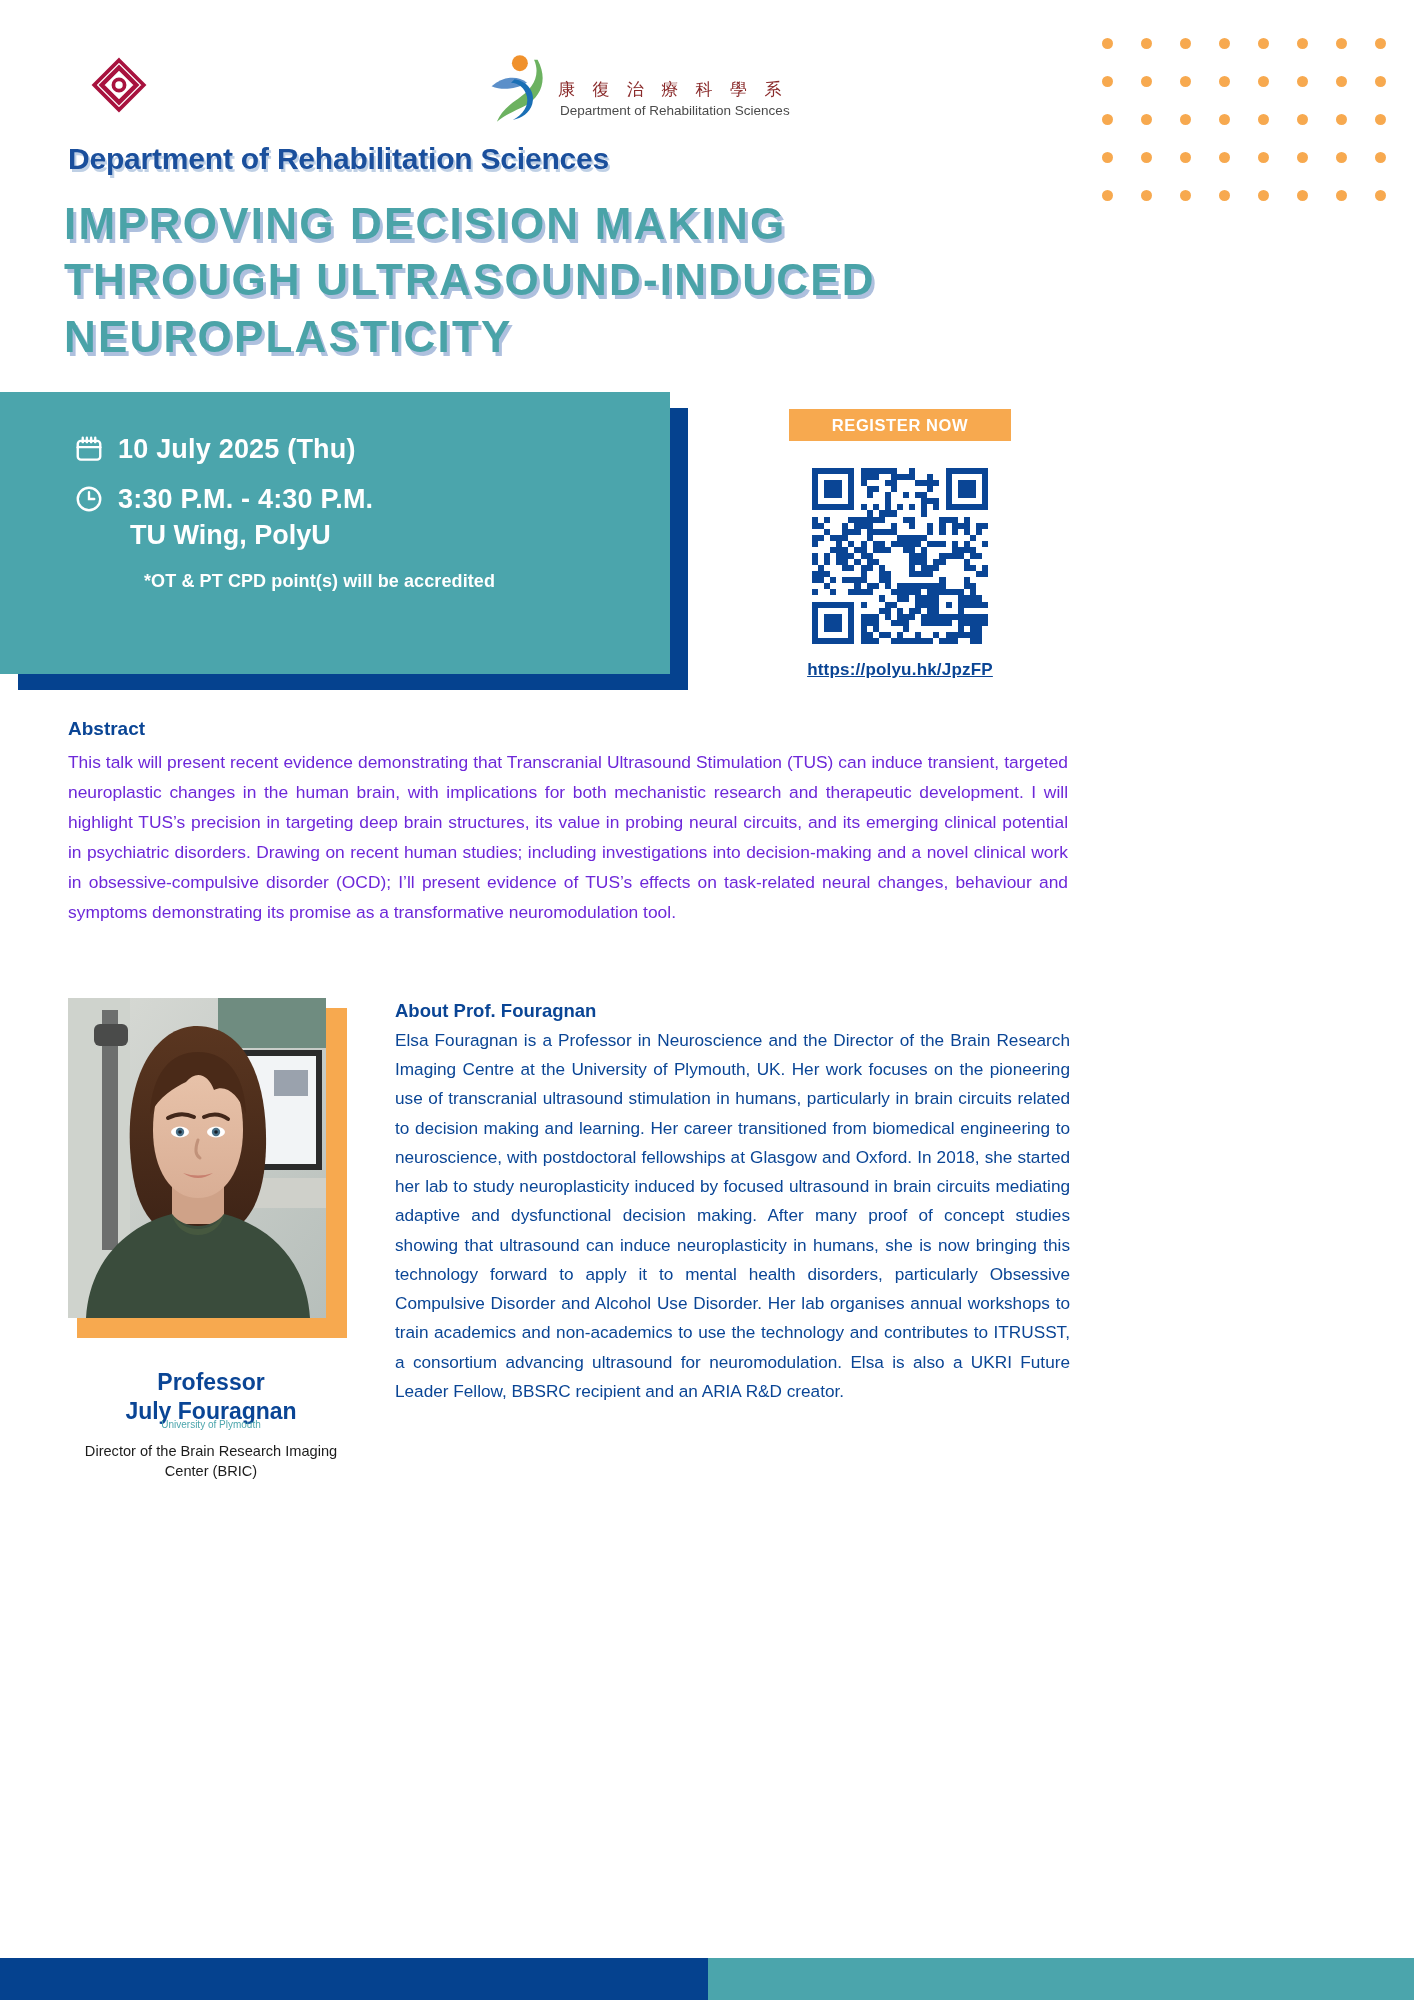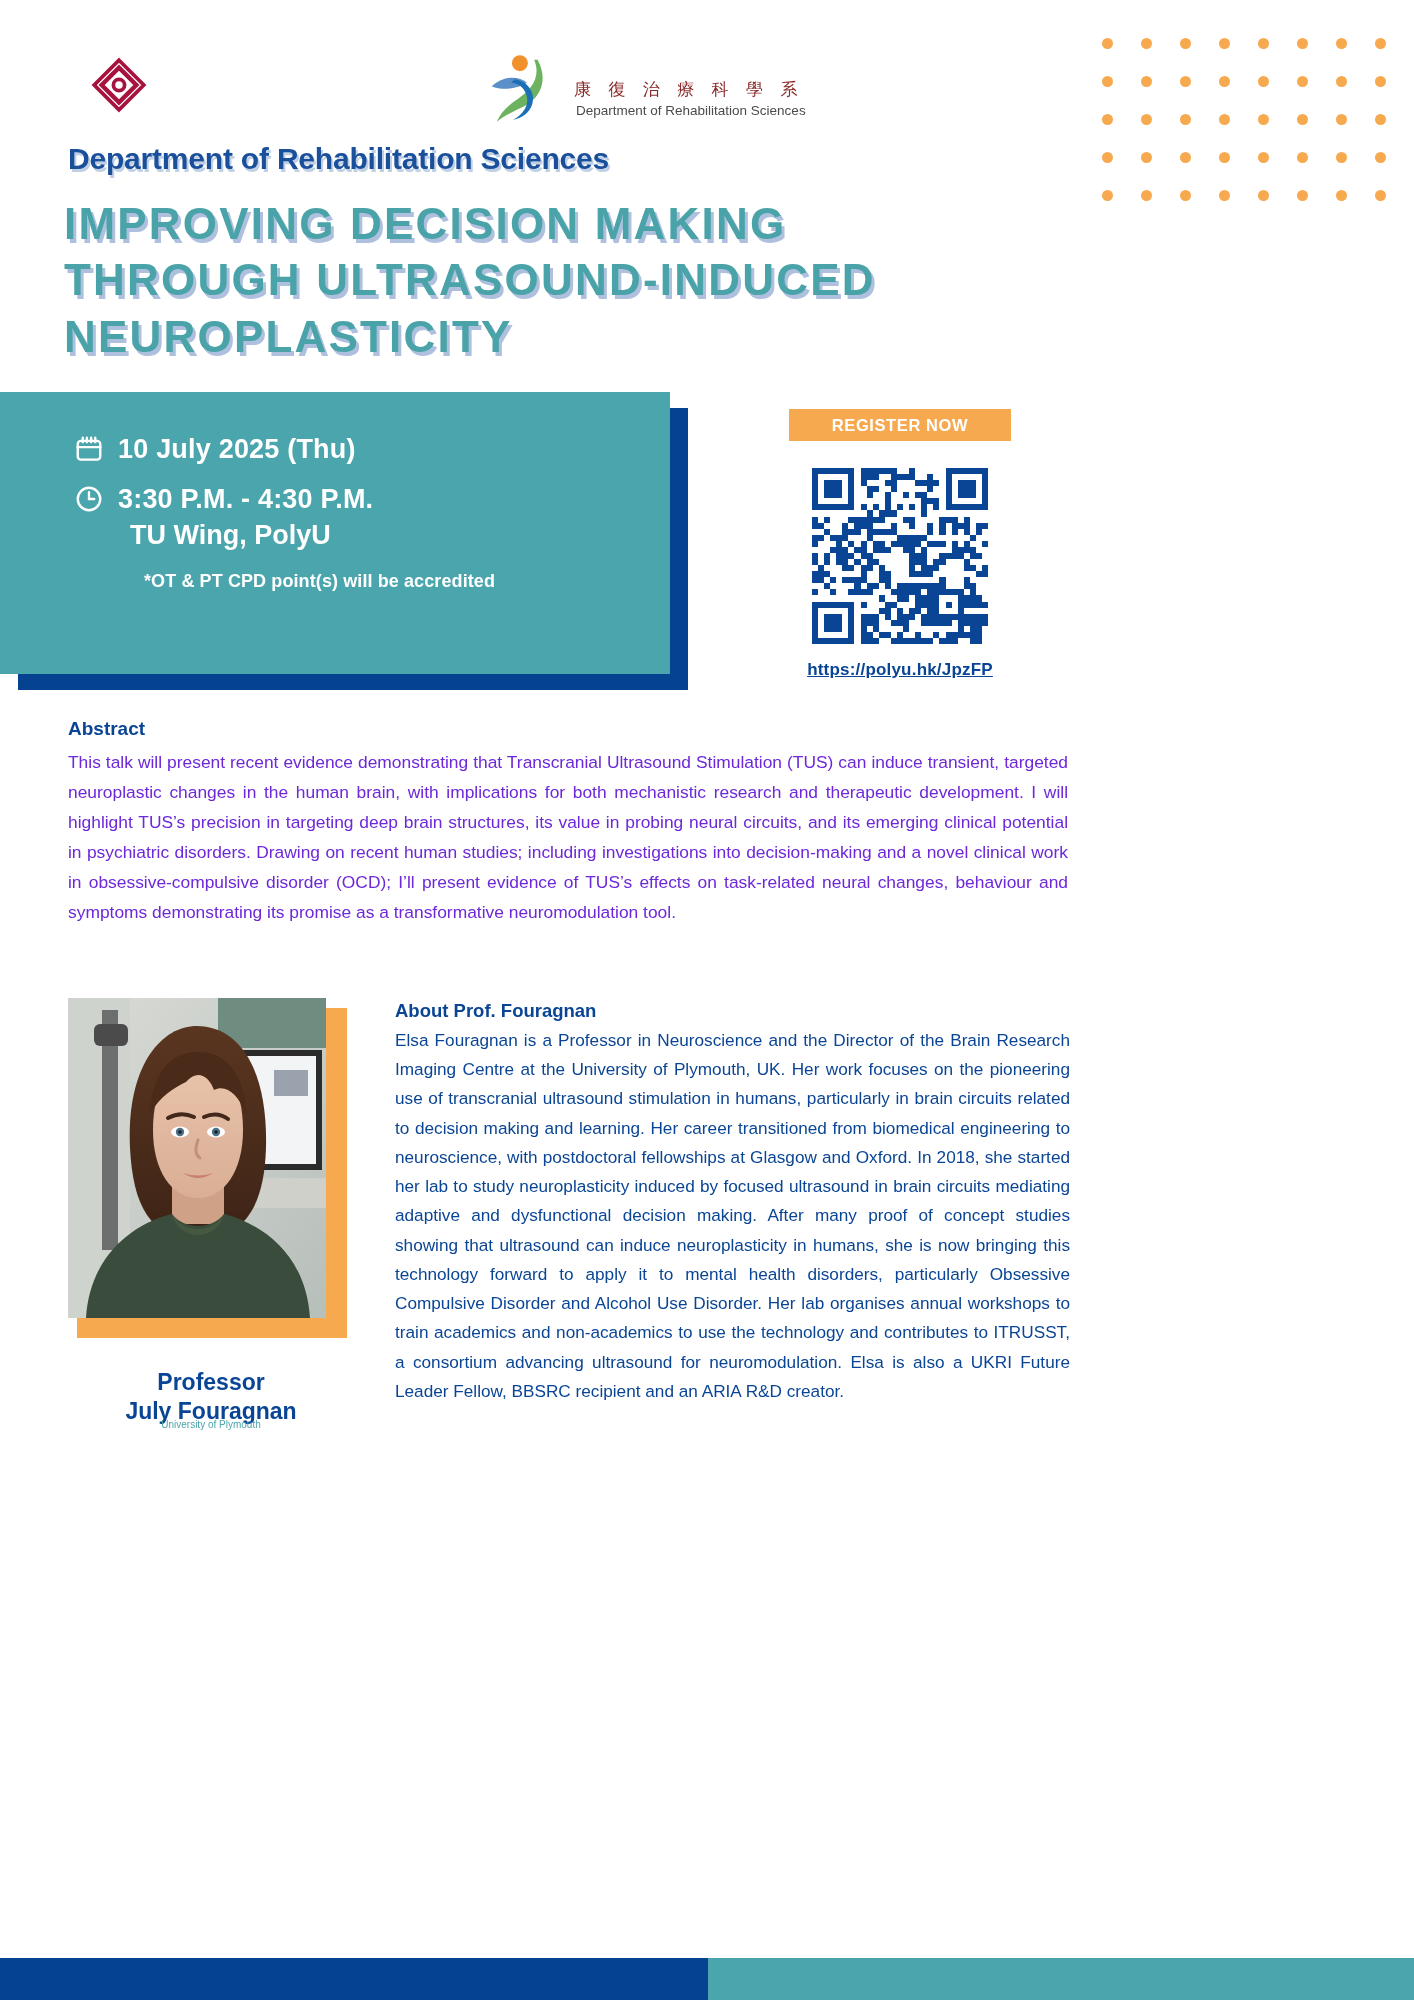--- a/index.html
+++ b/index.html
@@ -21,21 +21,21 @@
   .polyu-logo { position:absolute; left:0; top:2px; display:flex; align-items:center; gap:12px; }
   .polyu-mark { width:62px; height:62px; flex:0 0 auto; }
   .polyu-text { display:flex; flex-direction:column; line-height:1.04; }
   .polyu-en1, .polyu-en2 {
     font-family: "Liberation Serif", serif; color:#7e7e7e; letter-spacing:.2px; white-space:nowrap;
   }
   .polyu-en1 { font-size: 19px; }
   .polyu-en2 { font-size: 19px; }
   .polyu-zh { font-family:"DejaVu Sans", sans-serif; font-size:19px; color:#7e7e7e; letter-spacing:2px; margin-top:2px;}
 
-  .rs-logo { position:absolute; left:400px; top:0px; display:flex; align-items:flex-start; gap:24px; }
+  .rs-logo { position:absolute; left:400px; top:0px; display:flex; align-items:flex-start; gap:8px; }
   .rs-mark { width:62px; height:72px; flex:0 0 auto; }
   .rs-text { display:flex; flex-direction:column; margin-top:26px;}
   .rs-zh { font-family:"DejaVu Sans", sans-serif; font-size:17px; color:#8a2b2b; letter-spacing:6px; white-space:nowrap;}
   .rs-en { font-family:"Liberation Sans", sans-serif; font-size:13.5px; color:#4b4b4b; white-space:nowrap; margin-top:2px; margin-left:2px;}
 
   
   .dept-title {
     position:absolute; left:68px; top:142px;
     font-size: 30px; font-weight: 800; color:#1a4f9c; letter-spacing:-0.2px;
     text-shadow: 2px 3px 0 rgba(180,200,225,.85);
@@ -295,20 +295,24 @@
 
       <path d="M18 320 C22 254 70 224 104 216 C116 232 144 232 156 216 C194 226 238 256 242 320 Z" fill="#3a4c3c"></path>
       <path d="M104 216 C116 236 144 236 156 216 C150 244 110 244 104 216 Z" fill="#46583f"></path>
     </svg>
   </div>
 
   <div class="speaker-name">
     <div>Professor</div>
     <div>July Fouragnan</div>
   </div>
+  <div class="speaker-role">
+    <div>Director of the Brain Research Imaging</div>
+    <div>Center (BRIC)</div>
+  </div>
   <div class="speaker-univ">University of Plymouth</div>
 
   <div class="about-head">About Prof. Fouragnan</div>
   <div class="about-body">Elsa Fouragnan is a Professor in Neuroscience and the Director of the Brain Research Imaging Centre at the University of Plymouth, UK. Her work focuses on the pioneering use of transcranial ultrasound stimulation in humans, particularly in brain circuits related to decision making and learning. Her career transitioned from biomedical engineering to neuroscience, with postdoctoral fellowships at Glasgow and Oxford. In 2018, she started her lab to study neuroplasticity induced by focused ultrasound in brain circuits mediating adaptive and dysfunctional decision making. After many proof of concept studies showing that ultrasound can induce neuroplasticity in humans, she is now bringing this technology forward to apply it to mental health disorders, particularly Obsessive Compulsive Disorder and Alcohol Use Disorder. Her lab organises annual workshops to train academics and non-academics to use the technology and contributes to ITRUSST, a consortium advancing ultrasound for neuromodulation. Elsa is also a UKRI Future Leader Fellow, BBSRC recipient and an ARIA R&amp;D creator.</div>
 
   <div class="footer">
     <div class="footer-left"></div>
     <div class="footer-right"></div>
   </div>
 

